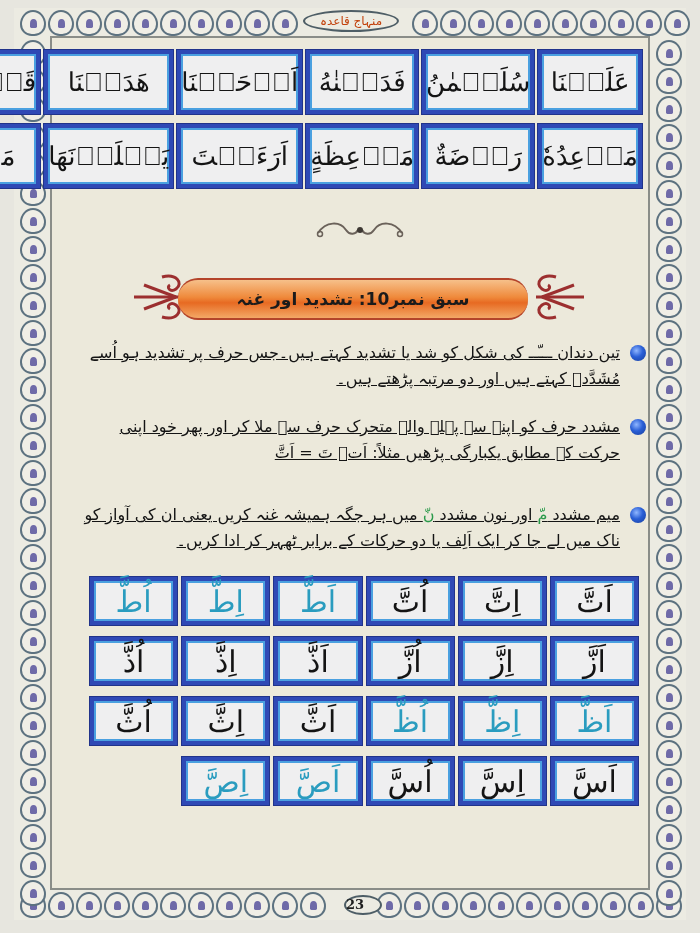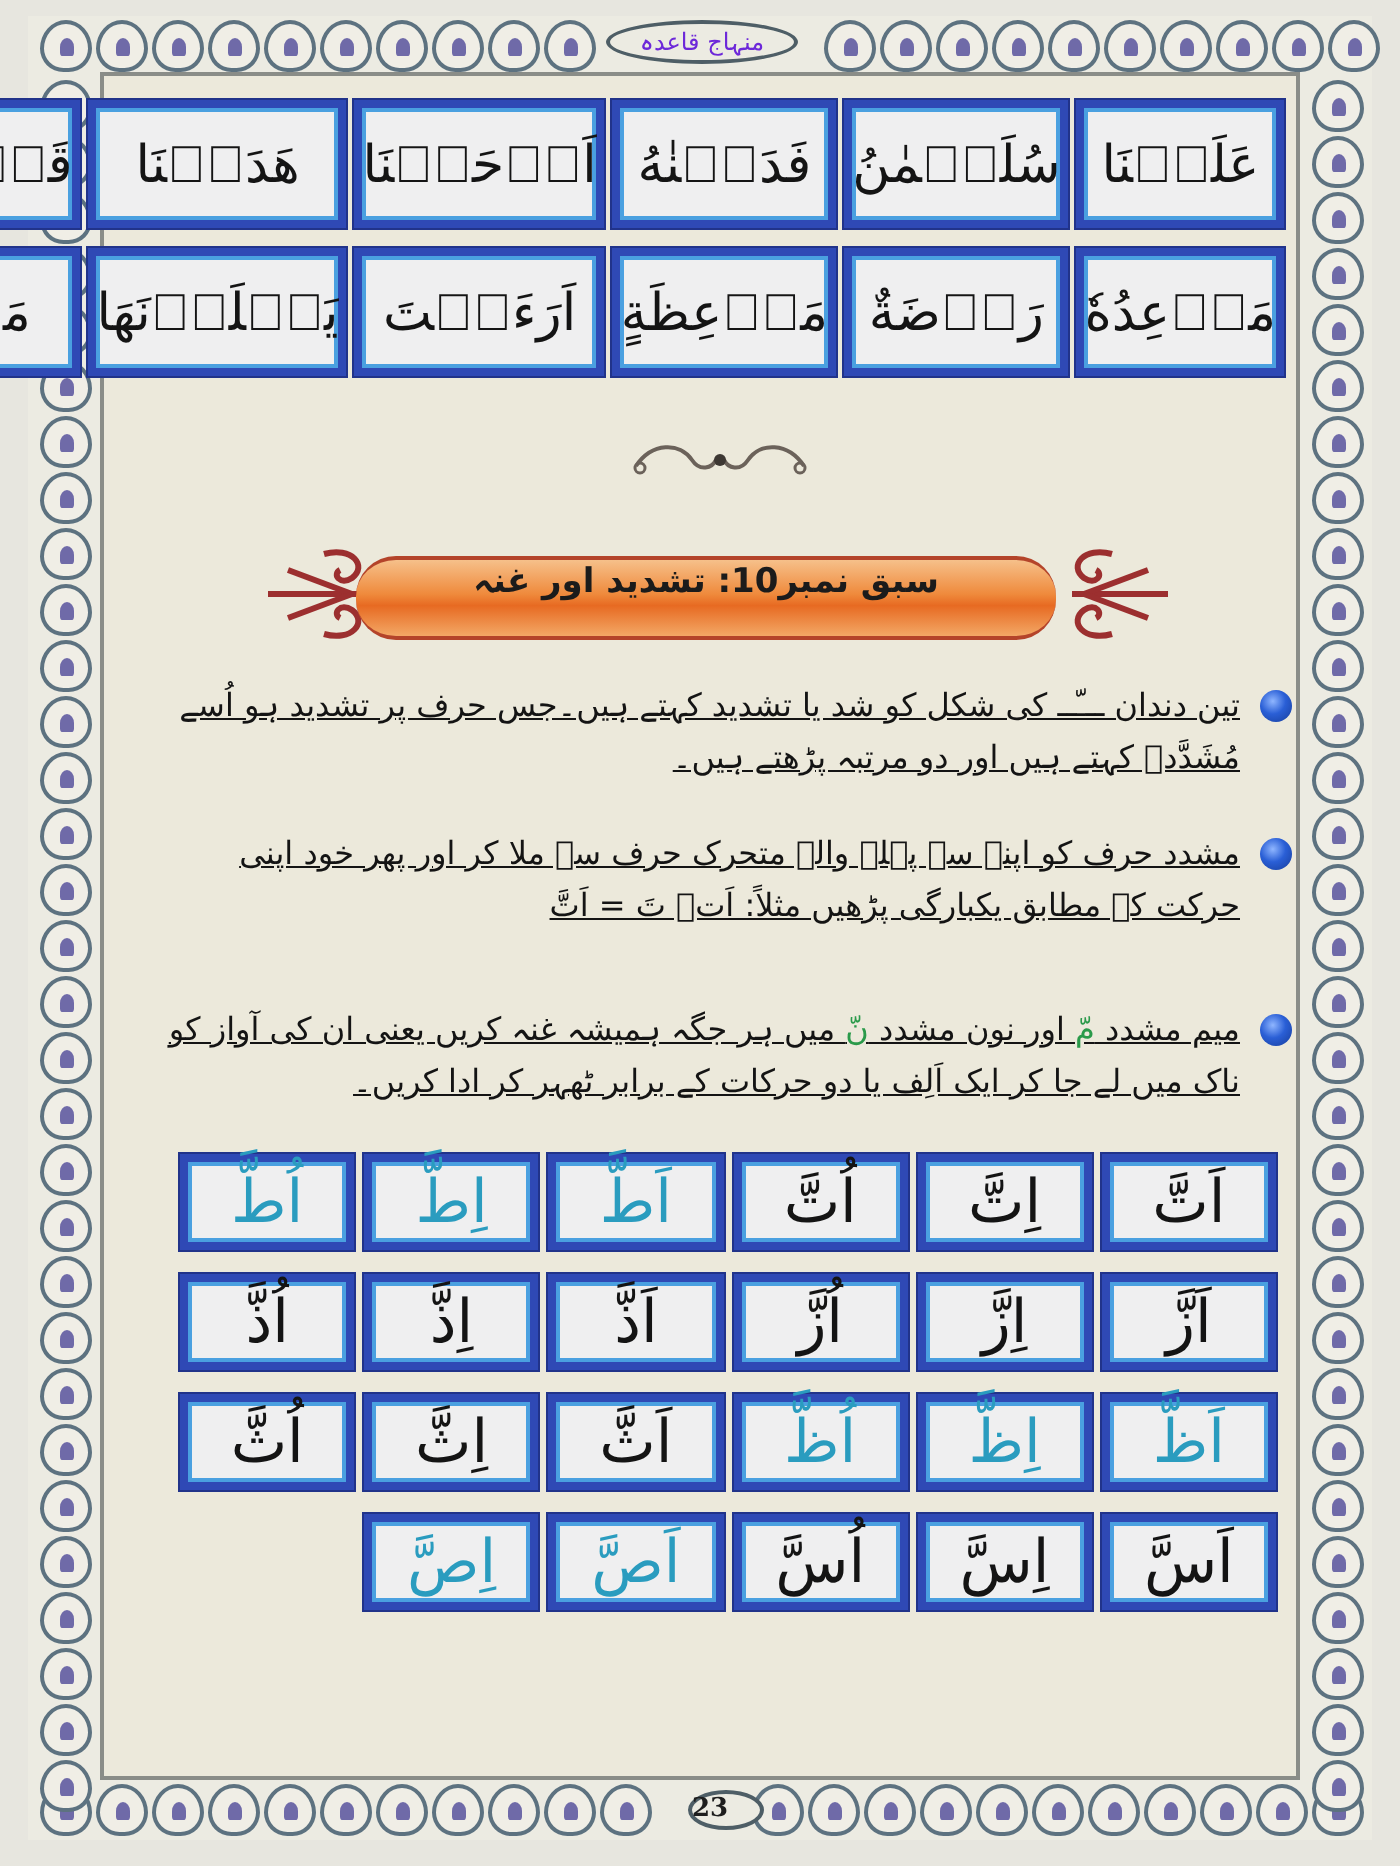--- a/index.html
+++ b/index.html
@@ -29,21 +29,21 @@
   .inner-frame {
     position: absolute;
     left: 50px; top: 36px; width: 600px; height: 854px;
     border: 2px solid #8a8d88;
     background: #ece9db;
   }
   .title-oval {
     position: absolute; left: 303px; top: 10px; width: 96px; height: 22px;
     border: 2px solid #4e5e66; border-radius: 50%;
     background: #ecebe2;
-    font-size: 12px; color: #6d28d9; text-align: center; line-height: 18px;
+    font-size: 12px; color: #c2410c; text-align: center; line-height: 18px;
     direction: rtl;
   }
   .page-oval {
     position: absolute; left: 344px; top: 895px; width: 38px; height: 20px;
     border: 2px solid #4e5e66; border-radius: 50%;
     background: #ecebe2;
     font-family: "DejaVu Serif", serif; font-weight: bold;
     font-size: 13px; color: #1e1e1e; text-align: left; line-height: 16px;
   }
   .grid { position: absolute; display: grid; }
@@ -70,21 +70,21 @@
   .card.cyan { color: #2a9cbf; }
 
   .ornament {
     position: absolute; left: 312px; top: 219px; width: 96px; height: 22px;
   }
   .banner {
     position: absolute; left: 178px; top: 278px; width: 350px; height: 42px;
     border-radius: 20px;
     background: linear-gradient(180deg, #f6c08a 0%, #ef8a3c 45%, #e76a22 60%, #f3a866 100%);
     border-top: 2px solid #b4442a; border-bottom: 2px solid #b4442a;
-    display: flex; justify-content: center;
+    display: flex; align-items: center; justify-content: center;
     direction: rtl;
     font-size: 17px; color: #1b1b1b; font-weight: bold;
   }
   .banner-flourish {
     position: absolute; top: 271px; width: 56px; height: 52px;
   }
   .bullets {
     position: absolute; left: 78px; top: 340px; width: 570px;
     direction: rtl;
     color: #141414;

